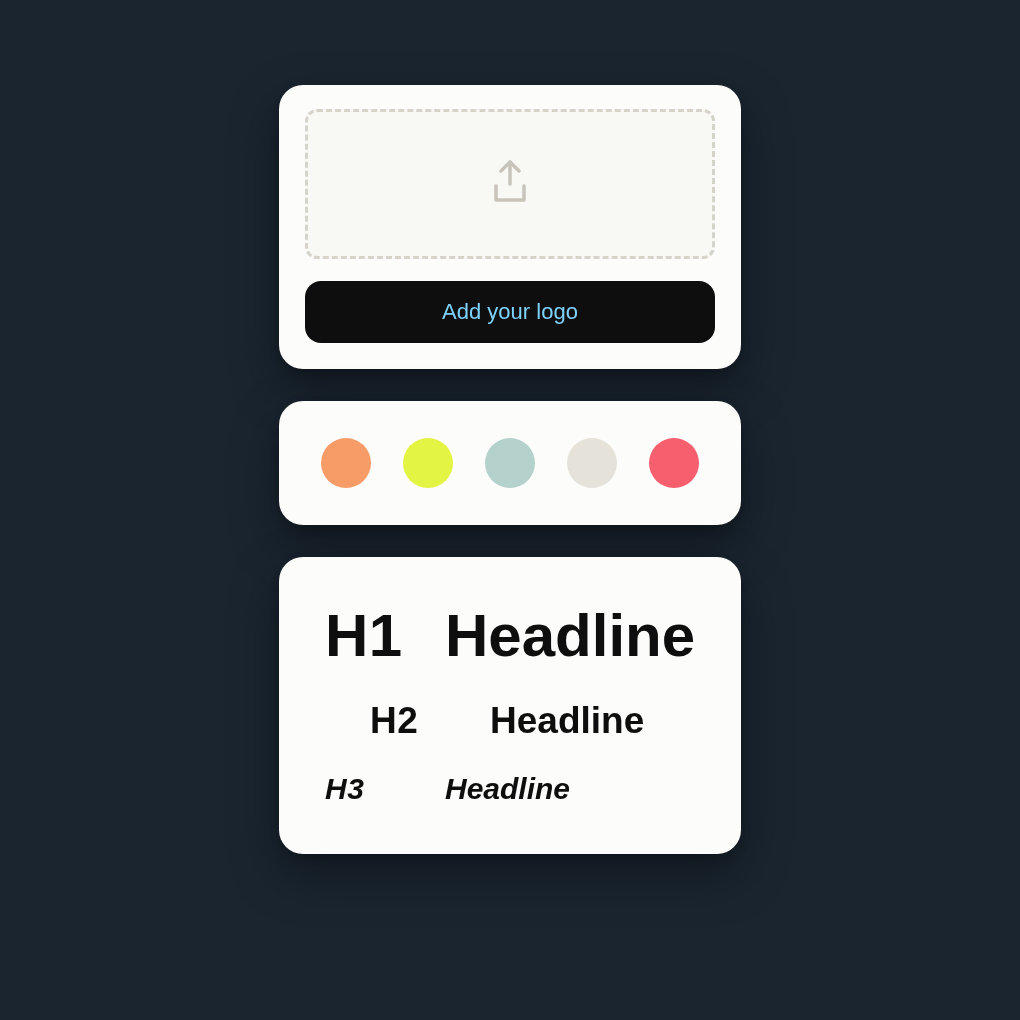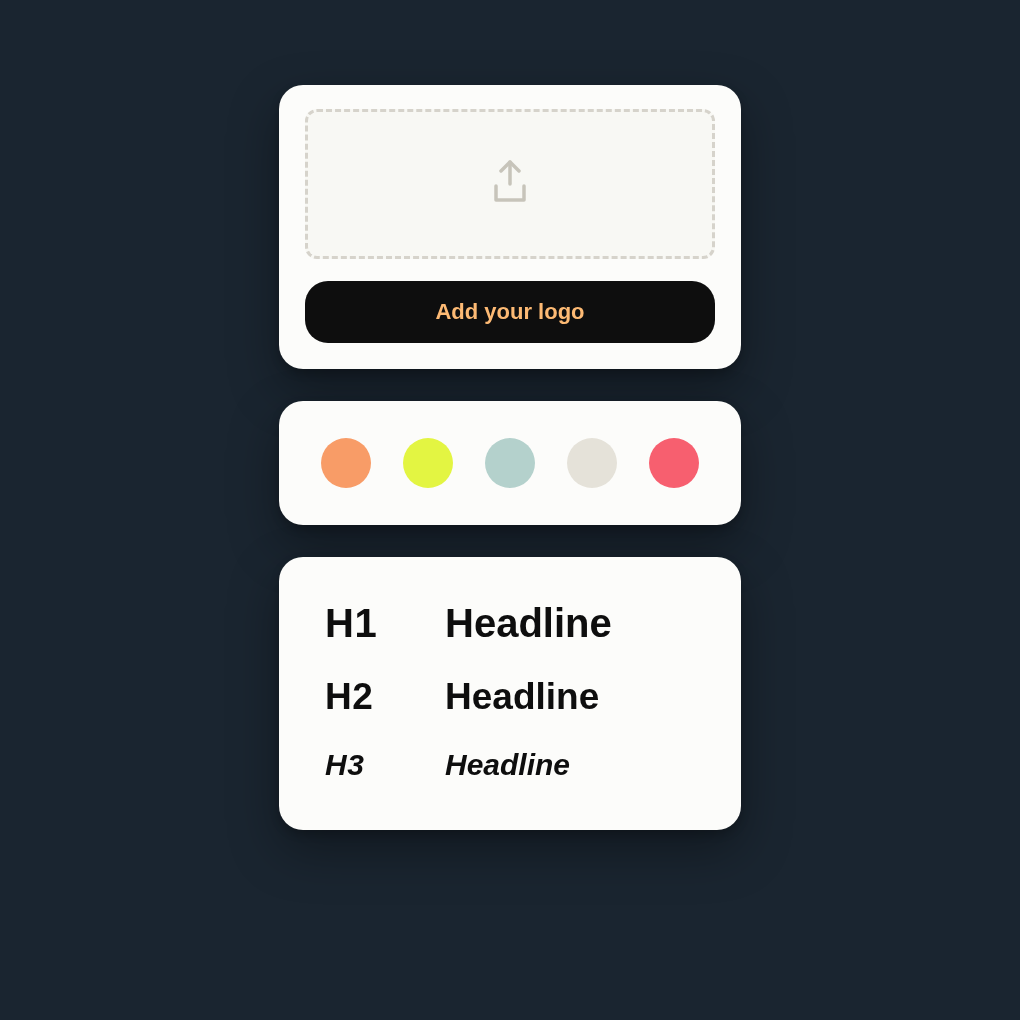--- a/index.html
+++ b/index.html
@@ -46,25 +46,25 @@
       stroke: #c7c4ba;
       fill: none;
       stroke-width: 3.5;
       stroke-linecap: round;
       stroke-linejoin: round;
     }
     .add-logo-btn {
       width: 100%;
       height: 62px;
       border: none;
-      border-radius: 23px;
+      border-radius: 16px;
       background: #0e0e0e;
-      color: #fdba74;
+      color: #7dd3fc;
       font-size: 22px;
-      font-weight: 700;
+      font-weight: 400;
       cursor: pointer;
     }
     
     .color-card {
       width: 462px;
       height: 124px;
       display: flex;
       align-items: center;
       justify-content: space-between;
       padding: 0 42px;
@@ -87,22 +87,22 @@
       display: flex;
       align-items: baseline;
       color: #0e0e0e;
       font-weight: 700;
     }
     .typo-tag {
       width: 120px;
       flex-shrink: 0;
       letter-spacing: 0.5px;
     }
-    .typo-row.r1 { font-size: 40px; }
-    .typo-row.r2 { font-size: 37px; }
+    .typo-row.r1 { font-size: 60px; }
+    .typo-row.r2 { font-size: 37px; margin-left: 45px; }
     .typo-row.r3 { font-size: 30px; font-style: italic; }
   </style>
 </head>
 <body>
 
 <div class="card logo-card">
   <div class="dropzone">
     <span>
       <svg class="upload-icon" viewBox="0 0 46 52">
         <path d="M23 28 L23 6"></path>

